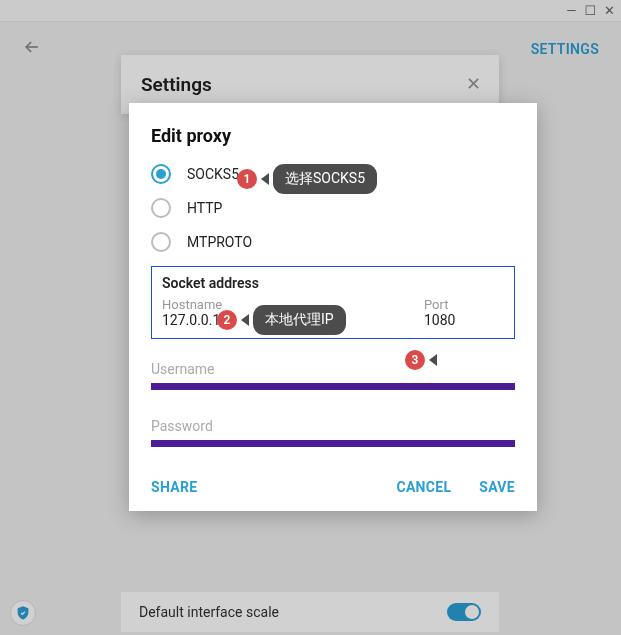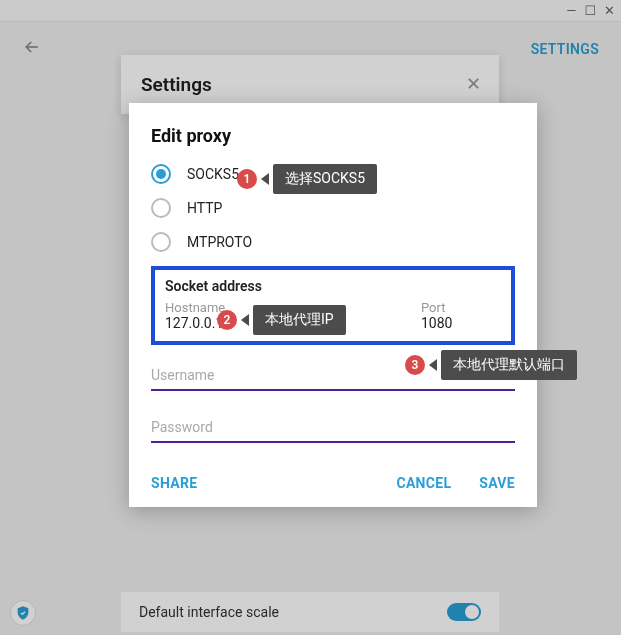--- a/index.html
+++ b/index.html
@@ -29,42 +29,42 @@
 
 .dialog { position: absolute; left: 129px; top: 103px; width: 408px; background: #fff; box-shadow: 0 4px 20px rgba(0,0,0,0.25); padding: 22px 22px 16px 22px; }
 .dialog h3 { font-size: 18px; font-weight: 700; color: #111; margin-bottom: 18px; }
 
 .radio-row { display: flex; align-items: center; gap: 16px; margin-bottom: 14px; }
 .radio { width: 20px; height: 20px; border-radius: 50%; border: 2px solid #bbb; position: relative; flex-shrink: 0; }
 .radio.selected { border-color: #2a9fd6; }
 .radio.selected::after { content: ""; position: absolute; left: 3px; top: 3px; width: 10px; height: 10px; border-radius: 50%; background: #2a9fd6; }
 .radio-label { font-size: 14px; color: #222; }
 
-.socket-box { border: 4px solid #1d4ed8; padding: 8px 10px 10px 10px; margin-top: 6px; }
+.socket-box { border: 1px solid #1d4ed8; padding: 8px 10px 10px 10px; margin-top: 6px; }
 .section-label { font-size: 14px; font-weight: 600; color: #222; margin-bottom: 6px; }
 .fields-row { display: flex; gap: 20px; }
 .field { flex: 1; }
 .field.port { flex: 0 0 80px; }
 .field-label { font-size: 13px; color: #999; }
 .field-value { font-size: 14px; color: #222; }
 
 .cred-section { margin-top: 16px; }
 .cred-title { font-size: 15px; font-weight: 600; color: #222; margin-bottom: 14px; }
-.text-input { width: 100%; border: none; border-bottom: 2px solid #4c1d95; padding: 6px 0; font-size: 14px; color: #222; outline: none; margin-bottom: 22px; }
+.text-input { width: 100%; border: none; border-bottom: 7px solid #4c1d95; padding: 6px 0; font-size: 14px; color: #222; outline: none; margin-bottom: 22px; }
 .text-input::placeholder { color: #aaa; }
 
 .dialog-actions { display: flex; align-items: center; margin-top: 10px; text-align: center; }
 .action-link { font-size: 14px; font-weight: 700; color: #2a9fd6; letter-spacing: 0.3px; }
 .action-spacer { flex: 1; }
 .action-cancel { margin-right: 28px; }
 
 .callout { position: absolute; display: flex; align-items: center; gap: 4px; z-index: 20; }
 .badge-num { width: 20px; height: 20px; border-radius: 50%; background: #d94a4a; color: #fff; font-size: 12px; font-weight: 600; display: flex; align-items: center; justify-content: center; flex-shrink: 0; }
 .callout-arrow { width: 0; height: 0; border-top: 6px solid transparent; border-bottom: 6px solid transparent; border-right: 8px solid #4c4c4c; }
-.callout-box { background: #4c4c4c; color: #fff; font-size: 14px; padding: 6px 12px; border-radius: 2px; white-space: nowrap; }
+.callout-box { background: #4c4c4c; color: #fff; font-size: 14px; padding: 6px 12px; border-radius: 11px; white-space: nowrap; }
 </style>
 </head>
 <body>
 
 <div class="titlebar">
   <span>—</span>
   <span>☐</span>
   <span>✕</span>
 </div>
 
@@ -147,14 +147,13 @@
   <div class="callout-box">选择SOCKS5</div>
 </div>
 <div class="callout" style="left:217px; top:305px;">
   <div class="badge-num">2</div>
   <div class="callout-arrow"></div>
   <div class="callout-box">本地代理IP</div>
 </div>
 <div class="callout" style="left:405px; top:350px;">
   <div class="badge-num">3</div>
   <div class="callout-arrow"></div>
-  <div class="callout-box">本地代理默认端口</div>
 </div>
 
 </body></html>

